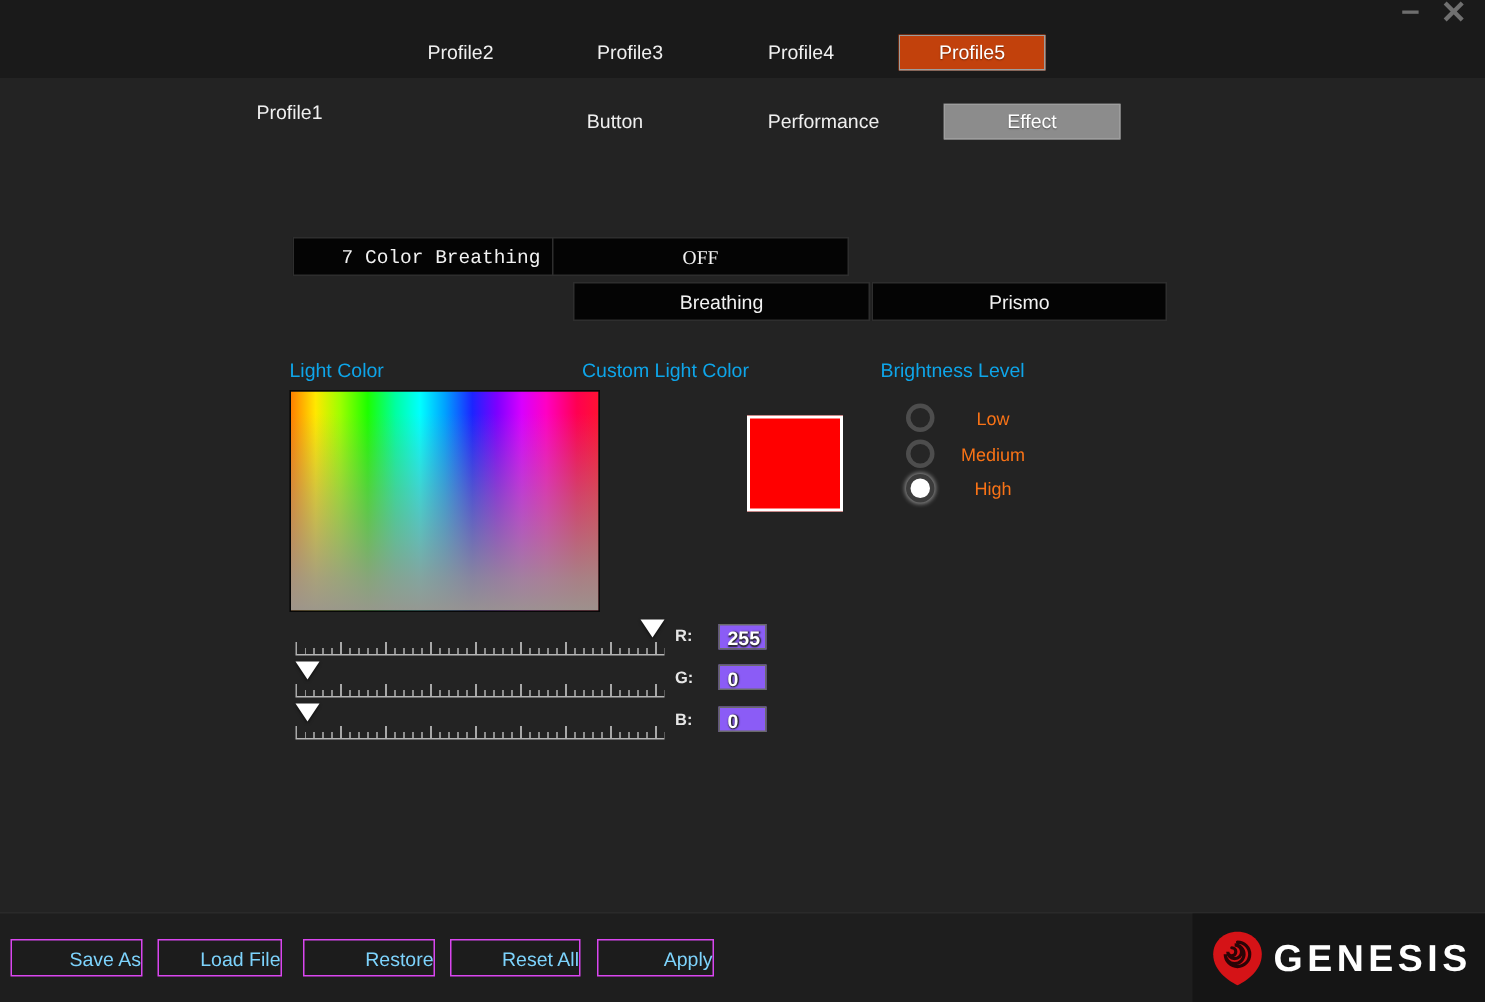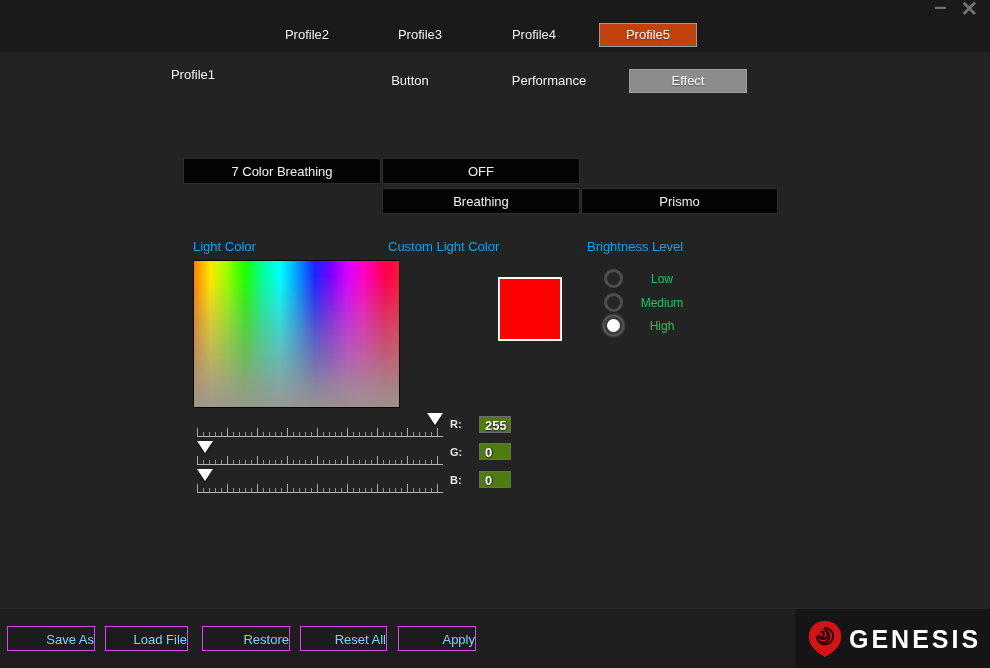--- a/index.html
+++ b/index.html
@@ -40,21 +40,21 @@
   }
   
   .swatch{position:absolute;left:498px;top:277px;width:60px;height:60px;border:2px solid #fff;}
   
   .radio-row{position:absolute;left:604px;display:flex;align-items:center;}
   .radio{
     width:13px;height:13px;border-radius:50%;border:3px solid #4d4d4d;background:#262626;
     box-sizing:content-box;margin-right:0;
   }
   .radio.selected{background:#ffffff;border-color:#3c3c3c;box-shadow:0 0 3px 1px rgba(255,255,255,.45);}
-  .radio-label{position:absolute;left:24px;top:50%;transform:translateY(-50%);width:90px;text-align:left;font-size:12px;color:#22c55e;}
+  .radio-label{position:absolute;left:24px;top:50%;transform:translateY(-50%);width:90px;text-align:left;font-size:12px;color:#f97316;}
   .radio-row .radio-label{left:26px;}
   .rl-center{display:block;width:64px;text-align:center;}
   
   .slider{position:absolute;left:197px;width:246px;height:24px;}
   .ruler{
     position:absolute;left:0;bottom:0;width:246px;height:9px;
     border-bottom:1px solid #b5b5b5;
     background-image:
       repeating-linear-gradient(90deg,#a8a8a8 0 1px,transparent 1px 30px),
       repeating-linear-gradient(90deg,#8f8f8f 0 1px,transparent 1px 6px);
@@ -62,21 +62,21 @@
     background-position:left bottom,left bottom;
     background-repeat:no-repeat,no-repeat;
   }
   .thumb{
     position:absolute;top:0;width:0;height:0;
     border-left:8px solid transparent;border-right:8px solid transparent;border-top:12px solid #ffffff;
     filter:drop-shadow(0 1px 1px rgba(0,0,0,.6));
   }
   .rgb-label{position:absolute;left:450px;font-size:11px;font-weight:bold;color:#e6e6e6;}
   .rgb-field{
-    position:absolute;left:479px;width:32px;height:17px;background:#4d7c0f;
+    position:absolute;left:479px;width:32px;height:17px;background:#8b5cf6;
     color:#fff;font-size:13px;font-weight:bold;line-height:17px;padding-left:5px;box-sizing:border-box;
     text-shadow:0 1px 1px #222, 1px 0 1px #222;border:1px solid #6a6a6a;
   }
   
   .footer{position:absolute;left:0;top:608px;width:990px;height:60px;background:#1e1e1e;border-top:1px solid #2a2a2a;}
   .footer-btn{
     position:absolute;top:17px;height:25px;line-height:25px;text-align:right;
     background:#1c1c1c;border:1px solid #d946ef;color:#7dd3fc;font-size:13px;box-sizing:border-box;
   }
   .brand-panel{position:absolute;left:795px;top:0;width:195px;height:60px;background:#151515;display:flex;align-items:center;}
@@ -97,22 +97,22 @@
     <div class="win-controls">
       <span class="min-btn">–</span>
       <span class="close-btn">✕</span>
     </div>
   </div>
 
   <div class="sub-tab" style="left:351px;">Button</div>
   <div class="sub-tab" style="left:490px;">Performance</div>
   <div class="sub-tab selected" style="left:629px;">Effect</div>
 
-  <div class="mode-btn" style="left:183px;top:158px;width:198px;">7 Color Breathing</div>
-  <div class="mode-btn" style="left:382px;top:158px;width:198px;">OFF</div>
+  <div class="mode-btn" style="left:195px;top:158px;width:198px;font-family:Liberation Mono, monospace;">7 Color Breathing</div>
+  <div class="mode-btn" style="left:368px;top:158px;width:198px;font-family:Liberation Serif, serif;">OFF</div>
   <div class="mode-btn" style="left:382px;top:188px;width:198px;">Breathing</div>
   <div class="mode-btn" style="left:581px;top:188px;width:197px;">Prismo</div>
 
   <div class="section-label" style="left:193px;top:239px;">Light Color</div>
   <div class="section-label" style="left:388px;top:239px;">Custom Light Color</div>
   <div class="section-label" style="left:587px;top:239px;">Brightness Level</div>
 
   <div class="gradient-box"></div>
 
   <div class="swatch" style="background: rgb(255, 0, 0);"></div>

